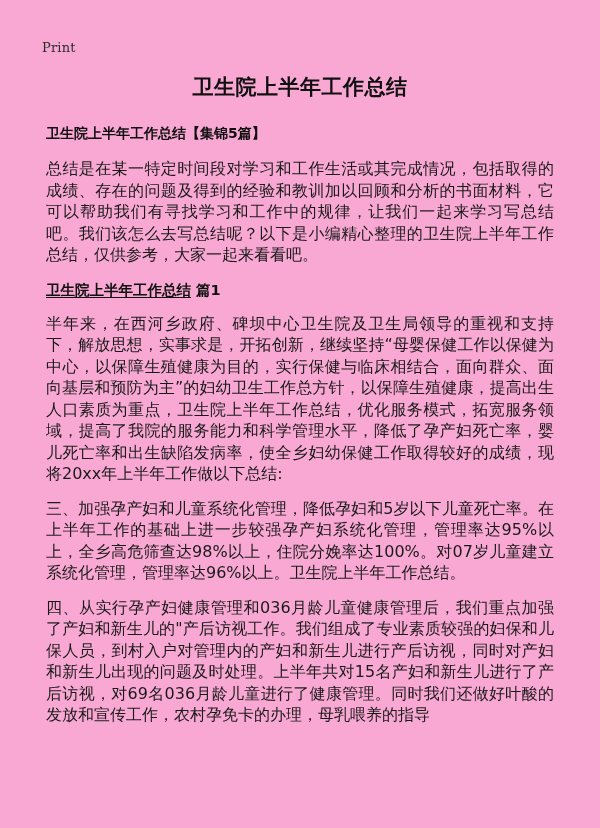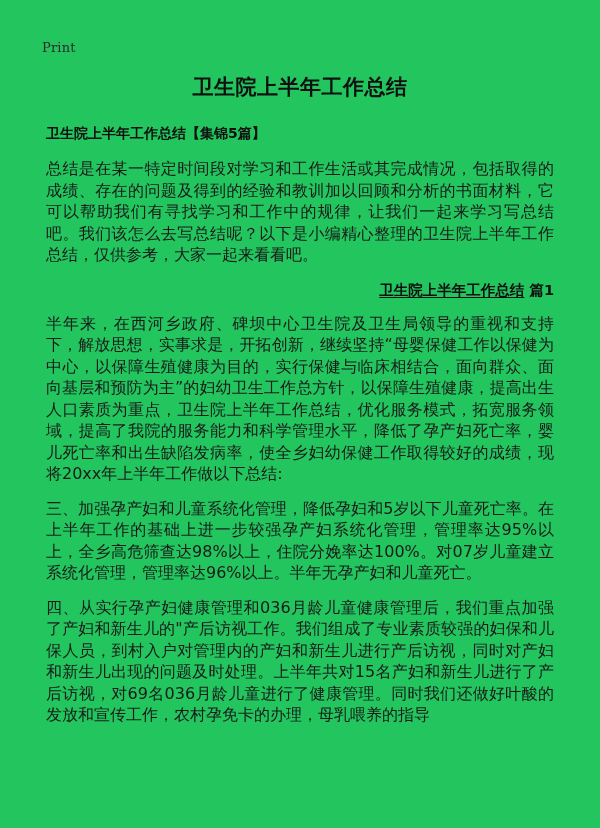--- a/index.html
+++ b/index.html
@@ -11,21 +11,21 @@
     width: 600px;
     height: 828px;
     overflow: hidden;
     font-family: "DejaVu Sans", "Liberation Sans", sans-serif;
     color: #1a1a1a;
   }
   .page {
     position: relative;
     width: 600px;
     height: 828px;
-    background: #22c55e;
+    background: #f9a8d4;
     box-sizing: border-box;
   }
   .print-label {
     position: absolute;
     left: 42px;
     top: 40px;
     font-family: "DejaVu Serif", "Liberation Serif", serif;
     font-size: 13px;
     line-height: 16px;
     color: #2b2b2b;
@@ -61,21 +61,20 @@
     text-justify: inter-ideograph;
     color: #1a1a1a;
     word-break: break-all;
   }
   .section-heading {
     font-size: 14.5px;
     font-weight: bold;
     line-height: 22px;
     margin: 0 0 12px 0;
     color: #101010;
-    text-align: right;
   }
   .section-heading .u {
     text-decoration: underline;
     text-underline-offset: 2px;
   }
 </style>
 </head>
 <body>
 
 <div class="page">
@@ -91,18 +90,18 @@
     <p class="para">总结是在某一特定时间段对学习和工作生活或其完成情况，包括取得的成绩、存在的问题及得到的经验和教训加以回顾和分析的书面材料，它可以帮助我们有寻找学习和工作中的规律，让我们一起来学习写总结吧。我们该怎么去写总结呢？以下是小编精心整理的卫生院上半年工作总结，仅供参考，大家一起来看看吧。</p>
 
     <div class="section-heading">
       <span class="u">卫生院上半年工作总结</span><span> 篇1</span>
     </div>
 
     <p class="para">半年来，在西河乡政府、碑坝中心卫生院及卫生局领导的重视和支持下，解放思想，实事求是，开拓创新，继续坚持“母婴保健工作以保健为中心，以保障生殖健康为目的，实行保健与临床相结合，面向群众、面向基层和预防为主”的妇幼卫生工作总方针，以保障生殖健康，提高出生人口素质为重点，卫生院上半年工作总结，优化服务模式，拓宽服务领域，提高了我院的服务能力和科学管理水平，降低了孕产妇死亡率，婴儿死亡率和出生缺陷发病率，使全乡妇幼保健工作取得较好的成绩，现将20xx年上半年工作做以下总结:</p>
 
 
 
-    <p class="para">三、加强孕产妇和儿童系统化管理，降低孕妇和5岁以下儿童死亡率。在上半年工作的基础上进一步较强孕产妇系统化管理，管理率达95%以上，全乡高危筛查达98%以上，住院分娩率达100%。对07岁儿童建立系统化管理，管理率达96%以上。半年无孕产妇和儿童死亡。</p>
+    <p class="para">三、加强孕产妇和儿童系统化管理，降低孕妇和5岁以下儿童死亡率。在上半年工作的基础上进一步较强孕产妇系统化管理，管理率达95%以上，全乡高危筛查达98%以上，住院分娩率达100%。对07岁儿童建立系统化管理，管理率达96%以上。卫生院上半年工作总结。</p>
 
     <p class="para">四、从实行孕产妇健康管理和036月龄儿童健康管理后，我们重点加强了产妇和新生儿的"产后访视工作。我们组成了专业素质较强的妇保和儿保人员，到村入户对管理内的产妇和新生儿进行产后访视，同时对产妇和新生儿出现的问题及时处理。上半年共对15名产妇和新生儿进行了产后访视，对69名036月龄儿童进行了健康管理。同时我们还做好叶酸的发放和宣传工作，农村孕免卡的办理，母乳喂养的指导</p>
 
   </div>
 </div>
 
 </body></html>

